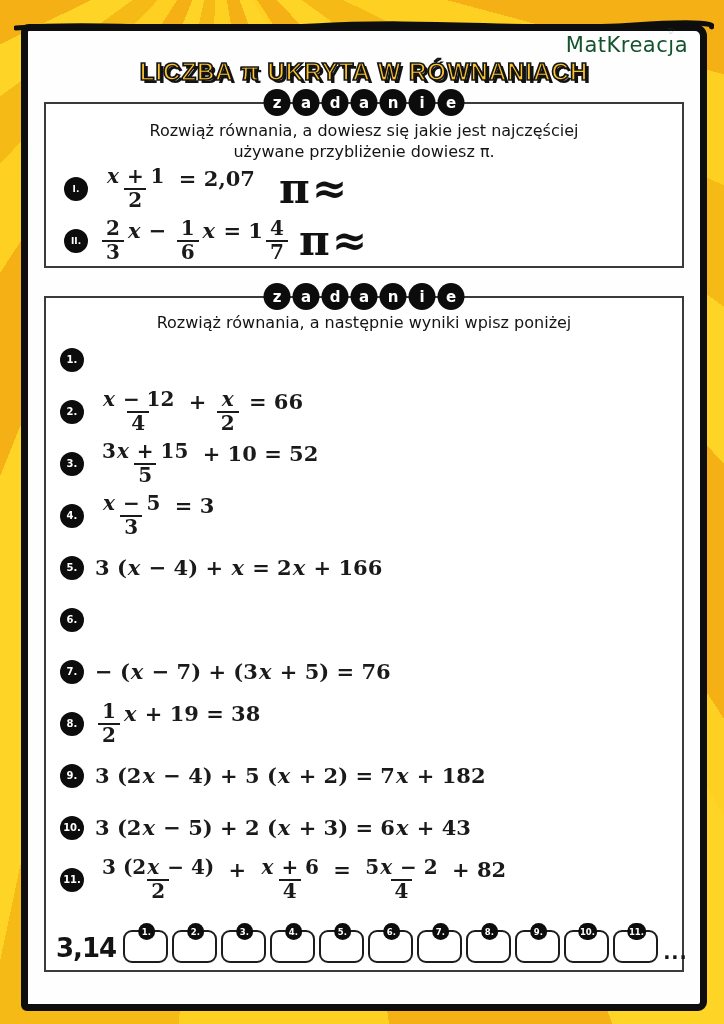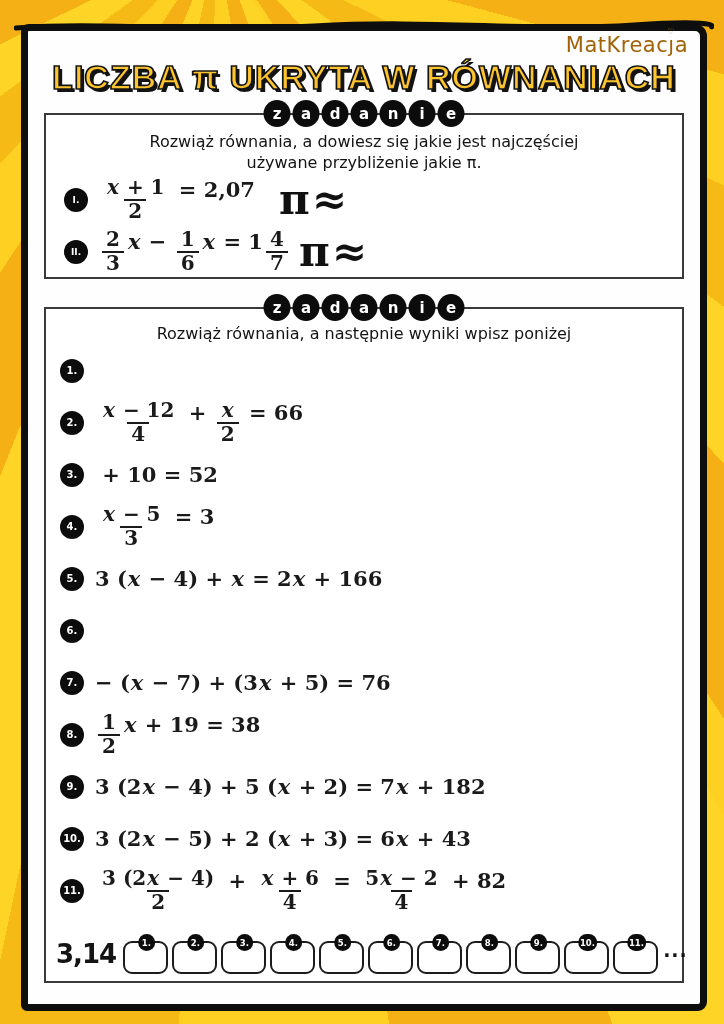--- a/index.html
+++ b/index.html
@@ -17,28 +17,28 @@
   }
   
   .page {
     position:absolute; left:21px; top:24px; right:17px; bottom:13px;
     background:#fefefe; border:7px solid #0e0e0e;
     border-radius:8px 12px 9px 6px;
   }
   .top-squiggle { position:absolute; left:-14px; right:-10px; top:-13px; height:18px; }
   .brand {
     position:absolute; top:2px; right:12px; font-size:21px; letter-spacing:0.5px;
-    color:#a16207; font-family:"DejaVu Sans", sans-serif;
+    color:#14532d; font-family:"DejaVu Sans", sans-serif;
   }
   .brand .jwrap { position:relative; display:inline-block; }
   .brand .heart { position:absolute; left:-1px; top:-6px; font-size:8px; }
   .page-title {
     margin-top:27px; text-align:center;
     font-family:"Liberation Sans", sans-serif; font-weight:bold;
-    font-size:34px; letter-spacing:1px; white-space:nowrap;
+    font-size:24px; letter-spacing:1px; white-space:nowrap;
     color:#fdc42d;
     -webkit-text-stroke:1.7px #131313;
     text-shadow:3px 3px 0 #131313;
   }
   .taskbox {
     position:relative; margin:16px auto 0; width:640px;
     border:2px solid #3a3a3a; background:#fff;
   }
   #task1-box { height:166px; }
   #task2-box { height:676px; margin-top:28px; }
@@ -73,21 +73,21 @@
   .frac { display:inline-flex; flex-direction:column; align-items:center; line-height:1.08; margin:0 3px; font-size:20px; }
   .frac .num, .frac .den { padding:0 4px; text-align:center; white-space:pre; }
   .frac .den { border-top:2px solid #1a1a1a; }
   .pi-approx {
     font-family:"DejaVu Serif", serif; font-weight:bold; font-size:42px;
     letter-spacing:2px; margin-left:8px; color:#111;
   }
   
   .answers {
     position:absolute; left:10px; right:6px; bottom:7px;
-    display:flex; align-items:flex-start;
+    display:flex; align-items:flex-end;
   }
   .pi-value { font-weight:bold; font-size:26px; letter-spacing:-1px; margin-right:5px; font-family:"DejaVu Sans", sans-serif; }
   .abox {
     position:relative; flex:0 0 45px; height:33px; margin:2px 2px 0;
     border:2.5px solid #1c1c1c; border-radius:9px; background:#fff;
   }
   .abadge {
     position:absolute; top:-9px; left:50%; transform:translateX(-46%);
     min-width:17px; height:17px; padding:0 2px; border-radius:9px;
     background:#0c0c0c; color:#fff; font-size:8.5px; font-weight:bold;
@@ -115,21 +115,21 @@
       <span class="zc">z</span>
       <span class="zc">a</span>
       <span class="zc">d</span>
       <span class="zc">a</span>
       <span class="zc">n</span>
       <span class="zc">i</span>
       <span class="zc">e</span>
     </div>
     <div class="instr">
       <div>Rozwiąż równania, a dowiesz się jakie jest najczęściej</div>
-      <div>używane przybliżenie jakie π.</div>
+      <div>używane przybliżenie dowiesz π.</div>
     </div>
     <div class="eqrow">
       <span class="nbadge">I.</span>
       <span class="eq"><span class="frac"><span class="num"><span class="m"><i>x</i> + 1</span></span><span class="den"><span class="m">2</span></span></span><span class="m"> = 2,07</span></span>
       <span class="pi-approx">π≈</span>
     </div>
     <div class="eqrow">
       <span class="nbadge">II.</span>
       <span class="eq"><span class="frac"><span class="num"><span class="m">2</span></span><span class="den"><span class="m">3</span></span></span><span class="m"><i>x</i> − </span><span class="frac"><span class="num"><span class="m">1</span></span><span class="den"><span class="m">6</span></span></span><span class="m"><i>x</i> = 1</span><span class="frac"><span class="num"><span class="m">4</span></span><span class="den"><span class="m">7</span></span></span></span>
       <span class="pi-approx">π≈</span>
@@ -150,21 +150,21 @@
 
     <div class="eqrow">
       <span class="nbadge">1.</span>
     </div>
     <div class="eqrow">
       <span class="nbadge">2.</span>
       <span class="eq"><span class="frac"><span class="num"><span class="m"><i>x</i> − 12</span></span><span class="den"><span class="m">4</span></span></span><span class="m"> + </span><span class="frac"><span class="num"><span class="m"><i>x</i></span></span><span class="den"><span class="m">2</span></span></span><span class="m"> = 66</span></span>
     </div>
     <div class="eqrow">
       <span class="nbadge">3.</span>
-      <span class="eq"><span class="m"> + 10 = 52</span></span>
+      <span class="eq"><span class="frac"><span class="num"><span class="m">3<i>x</i> + 15</span></span><span class="den"><span class="m">5</span></span></span><span class="m"> + 10 = 52</span></span>
     </div>
     <div class="eqrow">
       <span class="nbadge">4.</span>
       <span class="eq"><span class="frac"><span class="num"><span class="m"><i>x</i> − 5</span></span><span class="den"><span class="m">3</span></span></span><span class="m"> = 3</span></span>
     </div>
     <div class="eqrow">
       <span class="nbadge">5.</span>
       <span class="eq"><span class="m">3 (<i>x</i> − 4) + <i>x</i> = 2<i>x</i> + 166</span></span>
     </div>
     <div class="eqrow">

